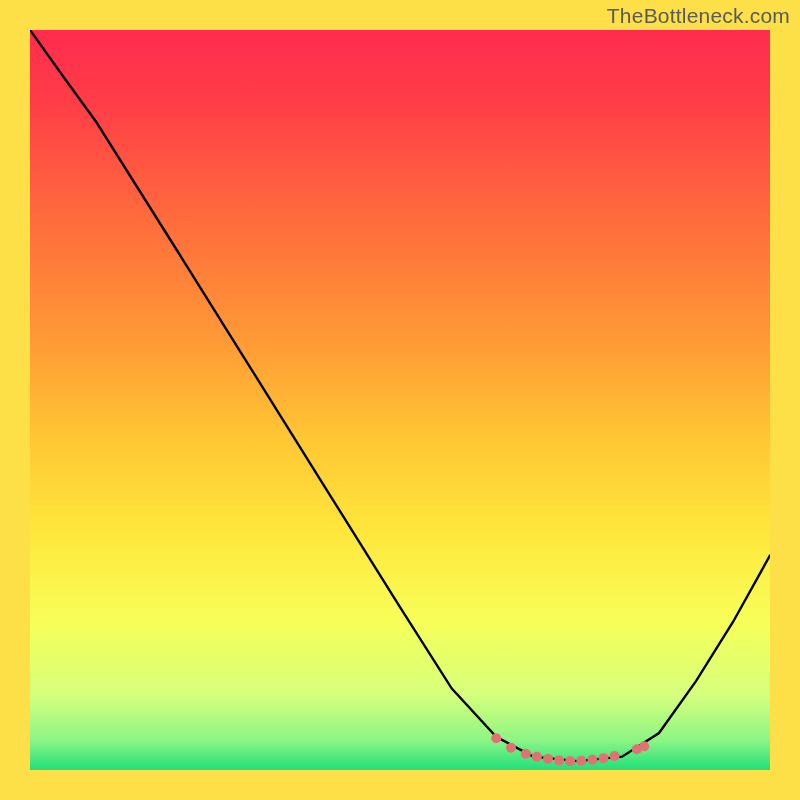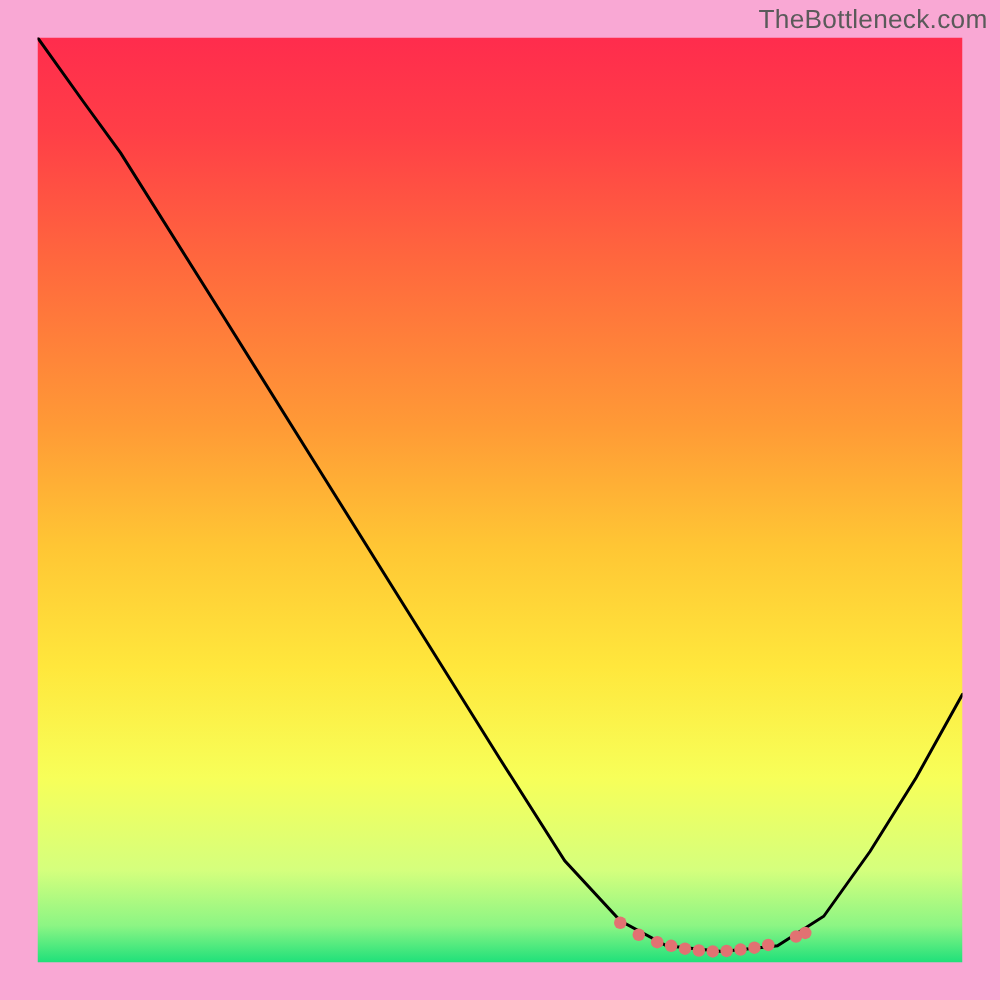--- a/index.html
+++ b/index.html
@@ -8,21 +8,21 @@
     width: 800px;
     height: 800px;
     background: #000;
     font-family: Arial, sans-serif;
     overflow: hidden;
   }
   .container {
     position: relative;
     width: 800px;
     height: 800px;
-    background: #f9a8d4;
+    background: #fde047;
   }
   .watermark {
     position: absolute;
     top: 4px;
     right: 10px;
     color: #5a5a5a;
     font-size: 21px;
     font-weight: 500;
     letter-spacing: 0.2px;
     pointer-events: none;

